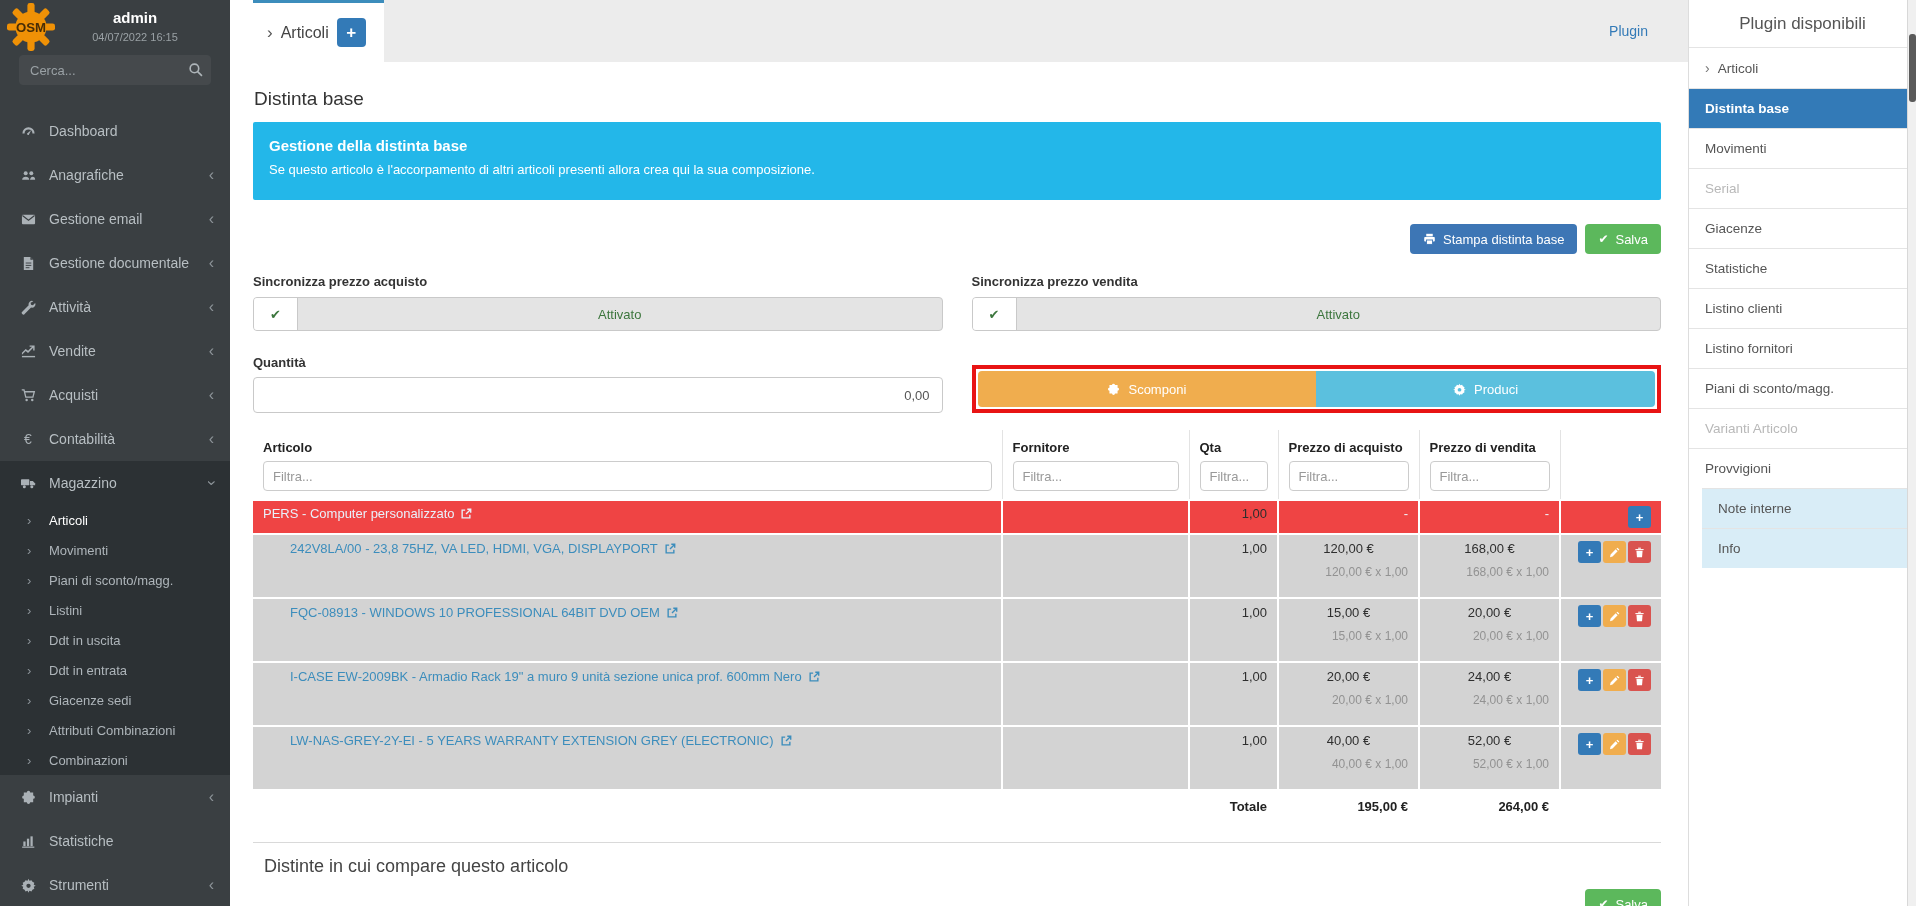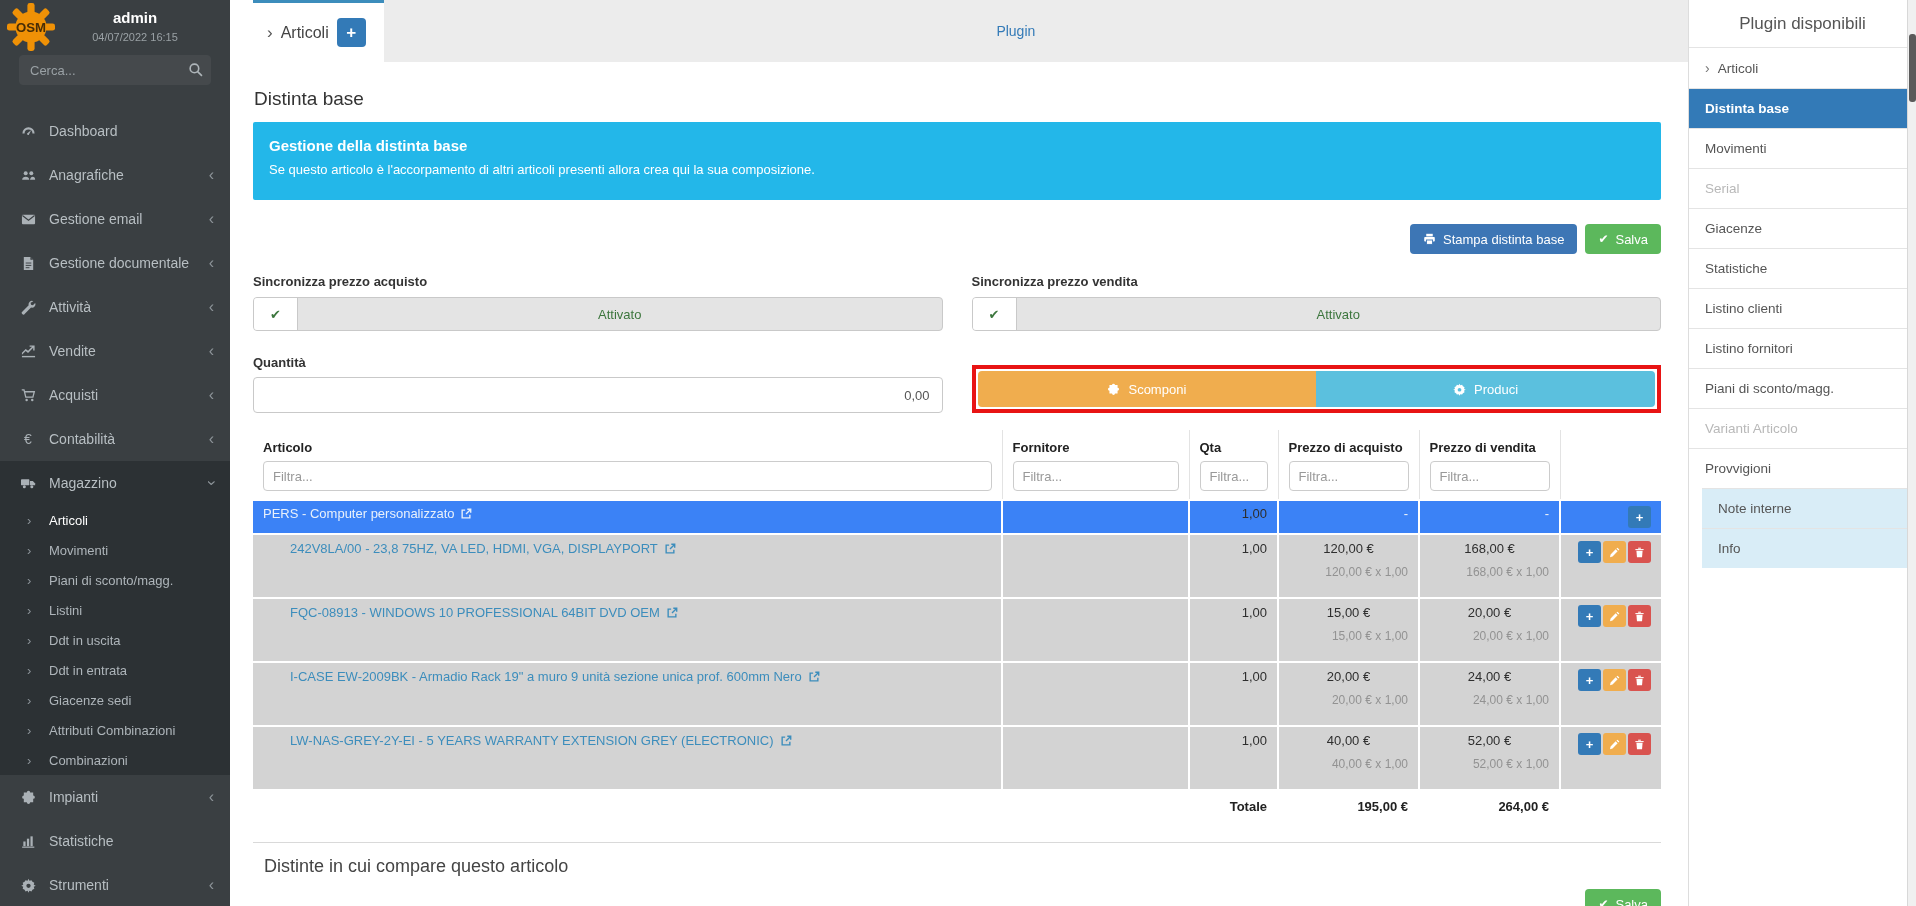--- a/index.html
+++ b/index.html
@@ -31,21 +31,21 @@
   .caret-down { display:inline-block; transform:rotate(90deg); }
 
   
   .main { flex:1; display:flex; flex-direction:column; min-width:0; background:#fff; }
   .tabbar { height:62px; display:flex; align-items:stretch; flex:0 0 62px; }
   .tabbar .spacer { width:23px; background:#fff; }
   .tab { background:#fff; border-top:3px solid #3c8dbc; display:flex; align-items:center; padding:0 18px 0 14px; gap:8px; cursor:pointer; }
   .tab .chev { font-size:17px; color:#555; }
   .tab .tlabel { font-size:16px; color:#444; }
   .tab .addbtn { width:29px; height:29px; background:#337ab7; color:#fff; border:none; border-radius:4px; font-size:17px; font-weight:bold; cursor:pointer; line-height:1; }
-  .tabrest { flex:1; background:#ececec; display:flex; align-items:center; justify-content:center; padding-right:40px; }
+  .tabrest { flex:1; background:#ececec; display:flex; align-items:center; justify-content:flex-end; padding-right:40px; }
   .plugin-link { color:#337ab7; font-size:14px; text-decoration:none; cursor:pointer; }
 
   .content { flex:1; padding:0 27px 0 23px; overflow:hidden; }
   .h-section { font-size:19px; color:#333; font-weight:normal; margin:26px 0 12px 1px; }
   .infobox { background:#23b7e9; border-radius:2px; padding:15px 16px; height:78px; }
   .infobox .ib-title { color:#fff; font-size:15px; font-weight:bold; }
   .infobox .ib-text { color:#fff; font-size:13px; margin-top:8px; }
 
   .actionrow { display:flex; justify-content:flex-end; gap:8px; margin-top:24px; }
   .btn { display:inline-flex; align-items:center; gap:7px; border:none; border-radius:4px; font-size:13px; color:#fff; padding:0 13px; height:30px; cursor:pointer; font-family:"Liberation Sans",sans-serif; }
@@ -71,21 +71,21 @@
   
   table.bom { width:100%; border-collapse:collapse; table-layout:fixed; margin-top:17px; }
   .bom th { text-align:left; font-size:13px; color:#222; padding:10px 10px 4px 10px; border-right:1px solid #e3e3e3; }
   .bom th:last-child { border-right:none; }
   .bom .filter-cell { padding:2px 10px 8px 10px; border-right:1px solid #e3e3e3; }
   .bom .filter-cell:last-child { border-right:none; }
   .bom .filter-cell input { width:100%; height:30px; border:1px solid #ccc; border-radius:4px; padding:0 9px; font-size:13px; color:#555; outline:none; font-family:"Liberation Sans",sans-serif; }
   .bom .filter-cell input::placeholder { color:#999; }
   .bom td { font-size:13px; vertical-align:top; border-right:2px solid #fff; border-bottom:2px solid #fff; padding:6px 10px; }
   .bom td:last-child { border-right:none; }
-  tr.prow td { background:#3b82f6; padding-top:5px; padding-bottom:5px; }
+  tr.prow td { background:#ef4444; padding-top:5px; padding-bottom:5px; }
   tr.prow .plink { color:#e9f1fb; font-size:13px; text-decoration:none; display:inline-flex; align-items:center; gap:6px; cursor:pointer; }
   tr.prow .num { text-align:right; color:#2e2e2e; }
   tr.prow .dash { text-align:right; color:#f0f4f9; }
   tr.crow td { background:#d3d3d3; height:64px; }
   tr.crow .clink { color:#3c8dbc; font-size:13px; text-decoration:none; display:inline-flex; align-items:center; gap:6px; padding-left:27px; cursor:pointer; }
   .elink { width:12px; height:12px; flex:0 0 12px; }
   td.num { text-align:right; color:#2e2e2e; }
   .pmain { text-align:center; color:#2e2e2e; }
   .psub { text-align:right; color:#929292; font-size:12px; margin-top:9px; }
   .acts { display:flex; justify-content:flex-end; gap:2px; }

